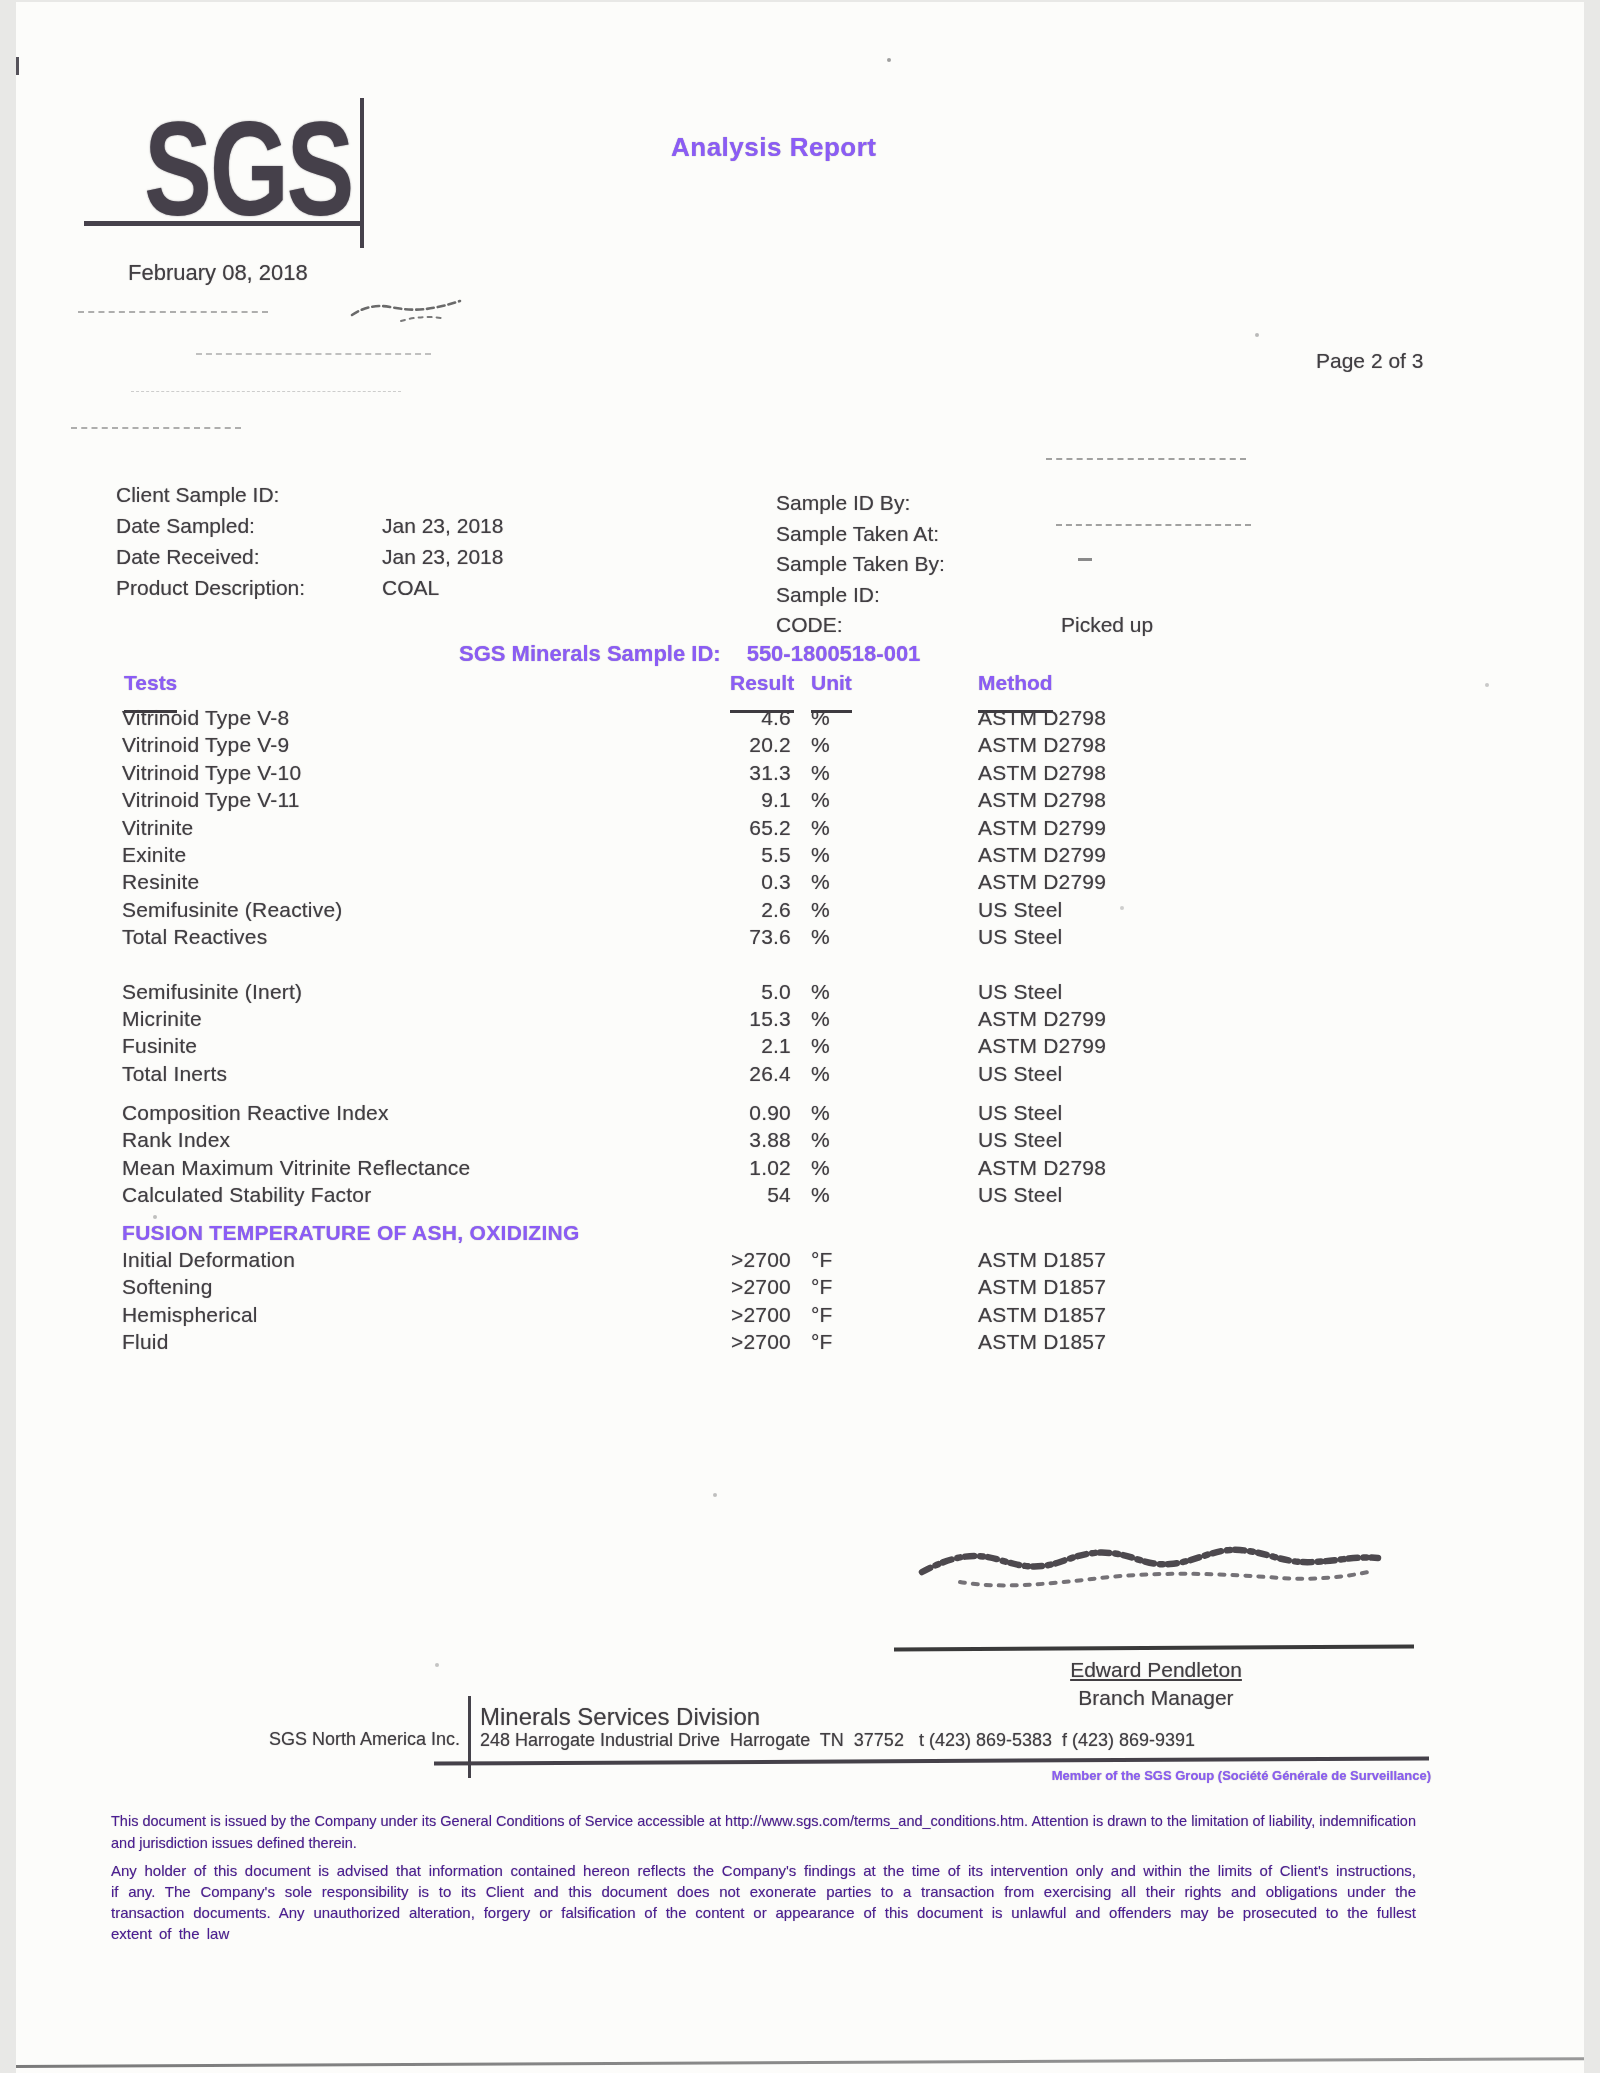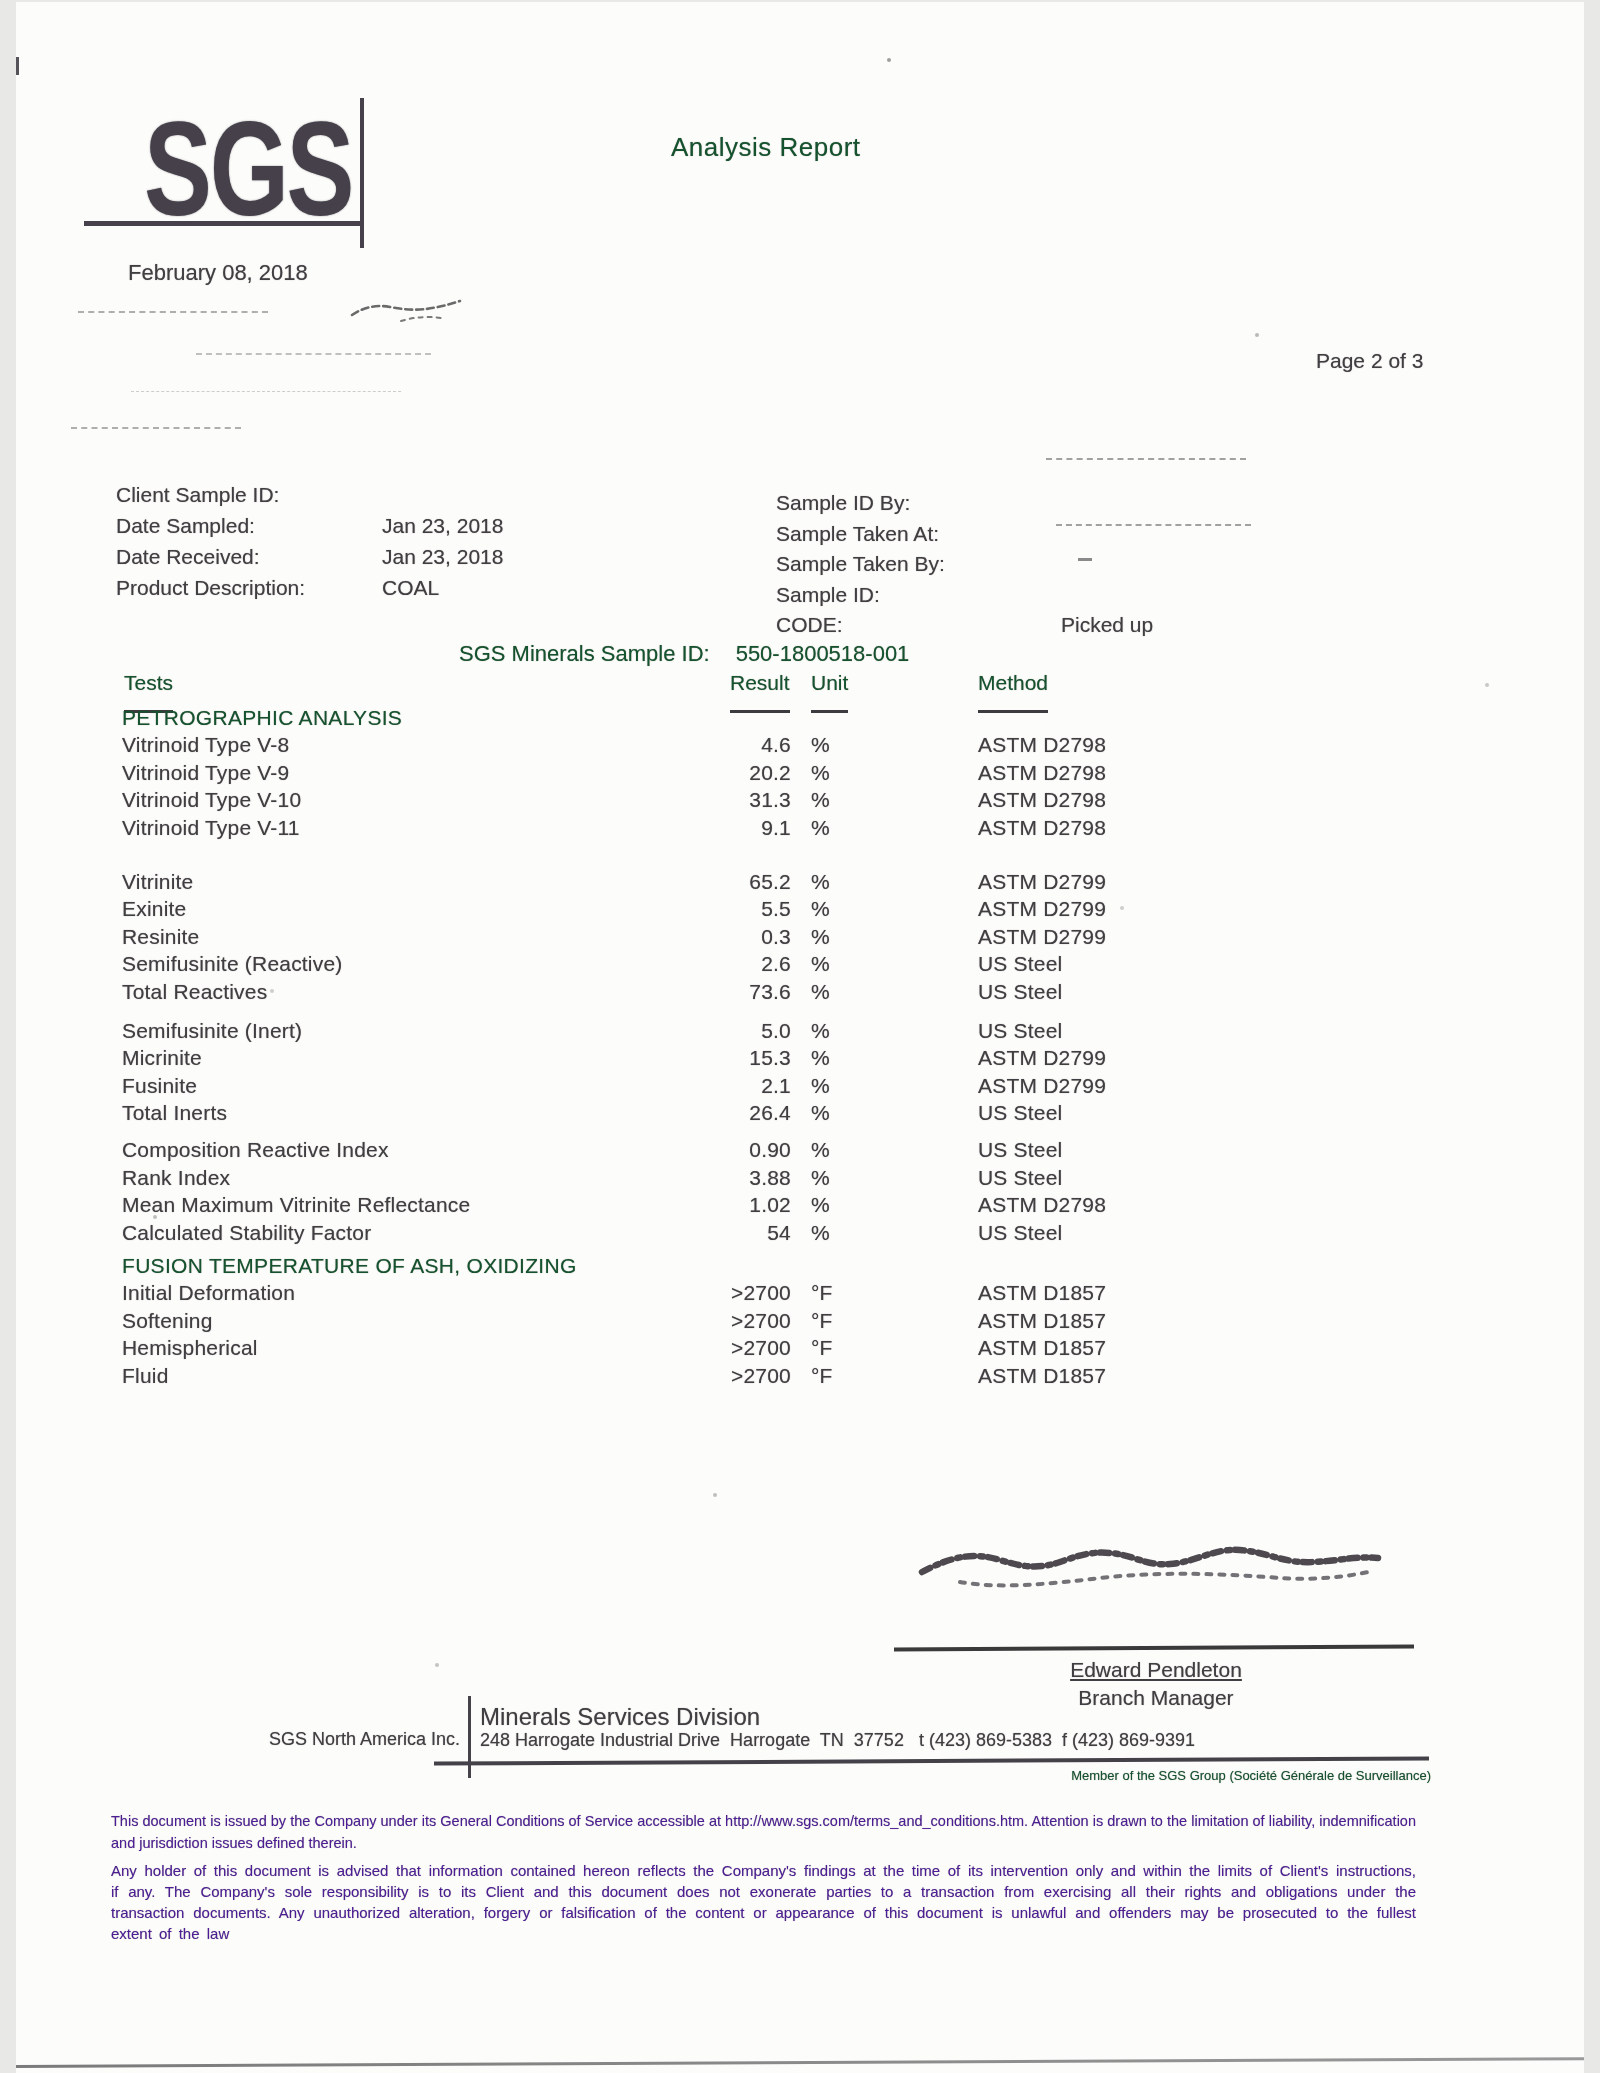--- a/index.html
+++ b/index.html
@@ -3,21 +3,21 @@
 <meta charset="utf-8">
 <style>
   html,body{margin:0;padding:0;background:#e8e8e6;}
   .page{
     position:relative;width:1568px;height:2073px;margin:2px auto;
     background:#fcfcfa;overflow:hidden;
     font-family:"Liberation Sans", sans-serif;color:#3f3c40;
   }
   .abs{position:absolute;}
   .ink{color:#413e42;text-shadow:0 0 1px rgba(63,60,64,.55);}
-  .bold{font-weight:normal;color:#14532d;}
+  .bold{font-weight:bold;color:#8b5cf6;}
   
   .logo-text{
     left:128px;top:100px;font-size:134px;line-height:1;font-weight:bold;
     color:#45404a;letter-spacing:-3px;transform:scaleX(.76);transform-origin:left top;
     text-shadow:0 0 2px rgba(69,64,74,.6);
   }
   .logo-underline{left:68px;top:219px;width:279px;height:5px;background:#46414b;}
   .logo-vline{left:344px;top:96px;width:4px;height:150px;background:#46414b;}
   .report-date{left:112px;top:258px;font-size:22px;}
   .report-title{left:655px;top:130px;font-size:26px;letter-spacing:.5px;}
@@ -151,21 +151,20 @@
 
   <div class="abs thead ink bold">
     <span class="th-tests">Tests</span>
     <span class="th-result">Result</span>
     <span class="th-unit">Unit</span>
     <span class="th-method">Method</span>
   </div>
 
   <div class="abs tbody ink" id="sections">
   <div class="section">
-    <div class="section-heading ink bold">PETROGRAPHIC ANALYSIS</div>
   <div class="group">
   <div class="row">
     <span class="cell test">Vitrinoid Type V-8</span>
     <span class="cell result">4.6</span>
     <span class="cell unit">%</span>
     <span class="cell method">ASTM D2798</span>
   </div>
 
   <div class="row">
     <span class="cell test">Vitrinoid Type V-9</span>

